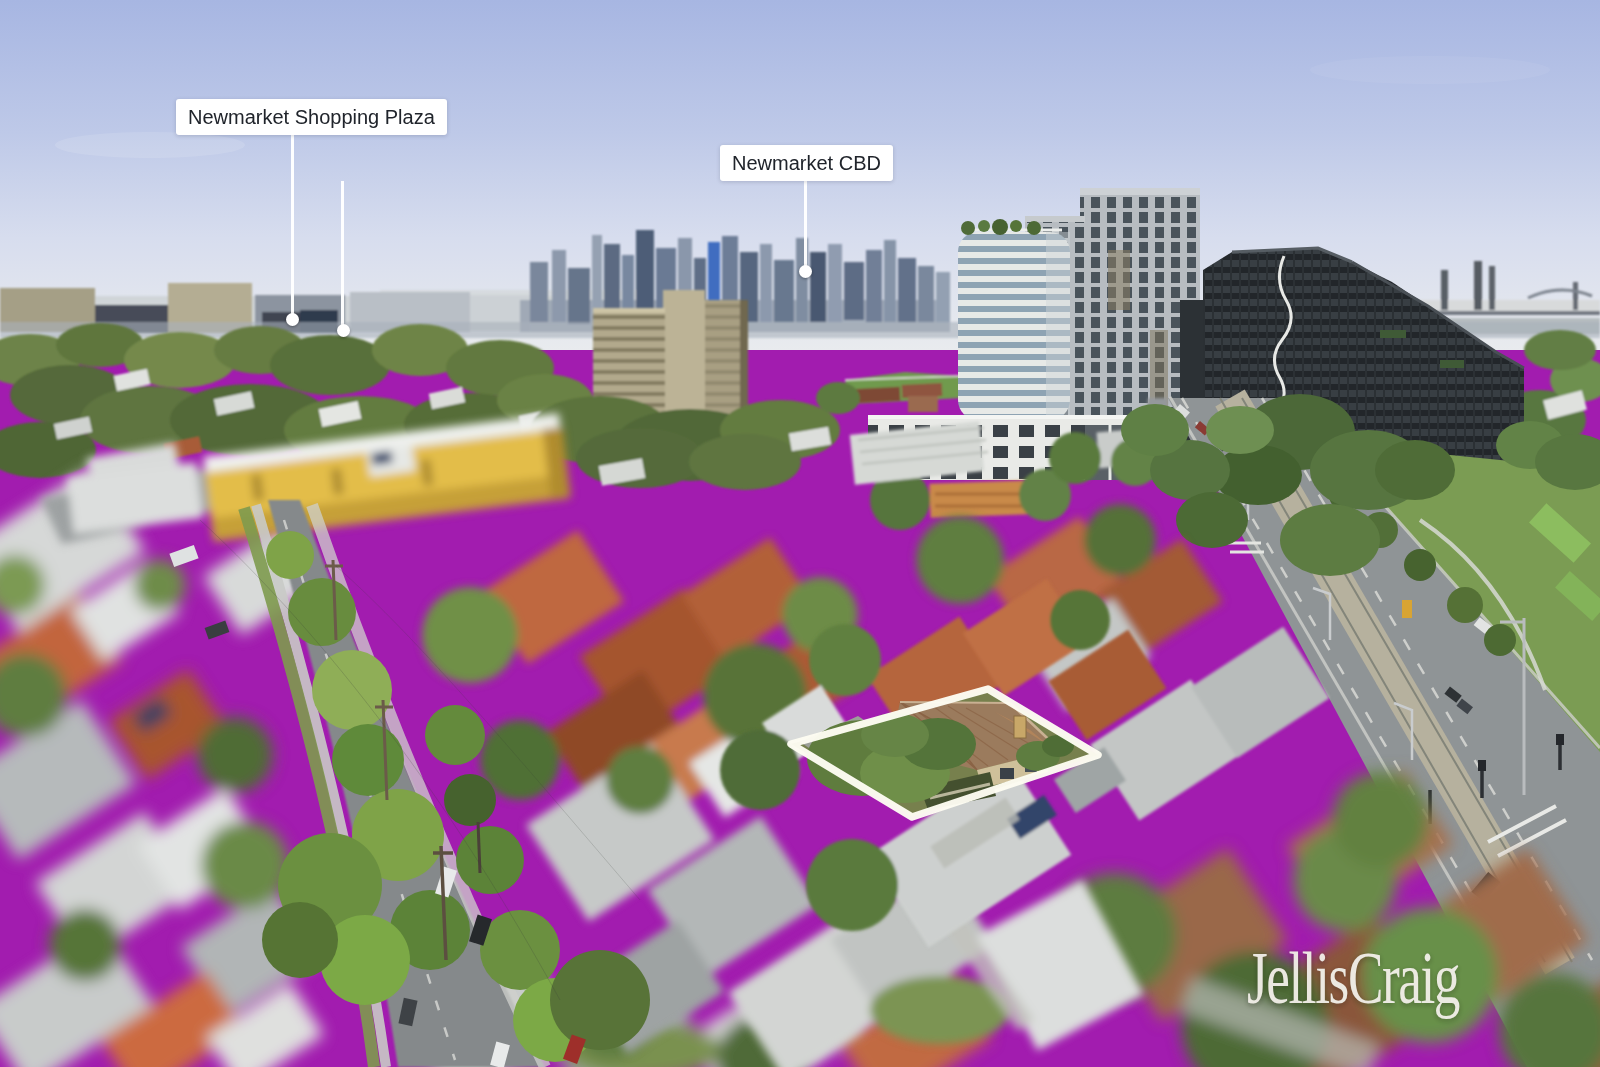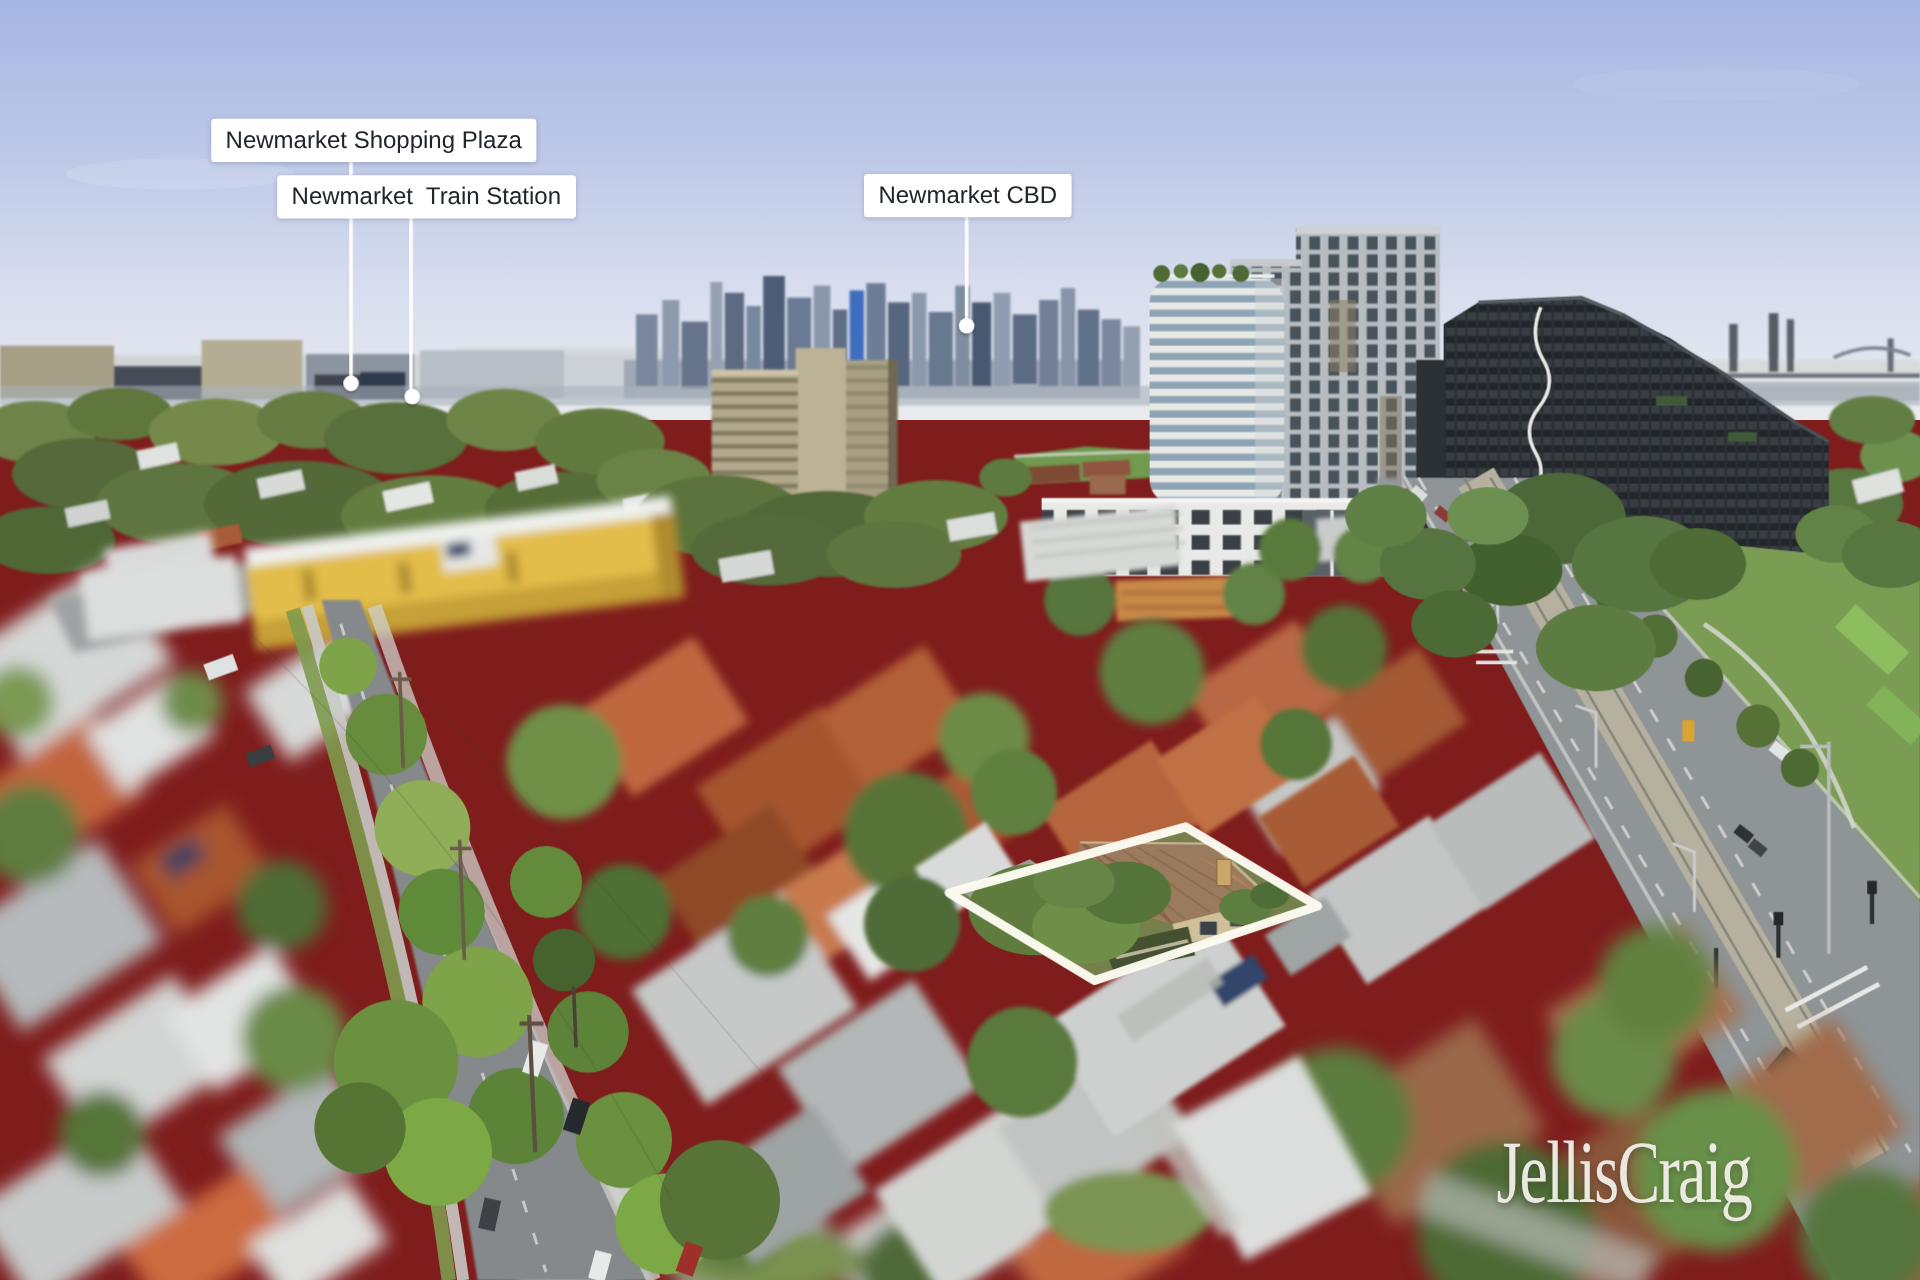--- a/index.html
+++ b/index.html
@@ -1,17 +1,17 @@
 <!DOCTYPE html>
 <html style="--label_background: #ffffff; --label_text: #20242b; --leader_line: #ffffff; --marker_dot: #ffffff; --property_outline: #fdfcf2; --watermark_text: #f0ede7; --sky_top: #a7b6e2; --sky_horizon: #e9ebee; --foliage_green: #64803f; --roof_terracotta: #b05f38; --dark_tower: #34393d; --white_tower: #e7e9e7;"><head>
 <meta charset="utf-8">
 <style>
   html,body{margin:0;padding:0;background:#000;}
   .stage{position:relative;width:1600px;height:1067px;overflow:hidden;
-         font-family:"Liberation Sans",sans-serif;background:#7f1d1d;}
+         font-family:"Liberation Sans",sans-serif;background:#a21caf;}
   .scene{position:absolute;left:0;top:0;}
   .map-label{
     position:absolute;z-index:4;
     background:var(--label_background,#fff);
     color:var(--label_text,#20242b);
     font-size:20px;line-height:22px;font-weight:500;
     padding:7px 12px;border-radius:3px;white-space:pre;
     box-shadow:0 1px 4px rgba(20,30,50,.18);
   }
   .leader-line{
@@ -481,18 +481,17 @@
 
 <div class="leader-line" style="left:291px;top:134px;height:184px;"></div>
 <div class="leader-line" style="left:341px;top:181px;height:148px;"></div>
 <div class="leader-line" style="left:804px;top:180px;height:90px;"></div>
 
 <div class="marker-dot" style="left:286px;top:313px;"></div>
 <div class="marker-dot" style="left:337px;top:324px;"></div>
 <div class="marker-dot" style="left:799px;top:265px;"></div>
 
 <div class="map-label" style="left:176px;top:99px;">Newmarket Shopping Plaza</div>
-<div class="map-label" style="left:231px;top:146px;">Newmarket  Train Station</div>
 <div class="map-label" style="left:720px;top:145px;">Newmarket CBD</div>
 
 <div class="watermark">JellisCraig</div>
 
 </div>
 
 </body></html>

